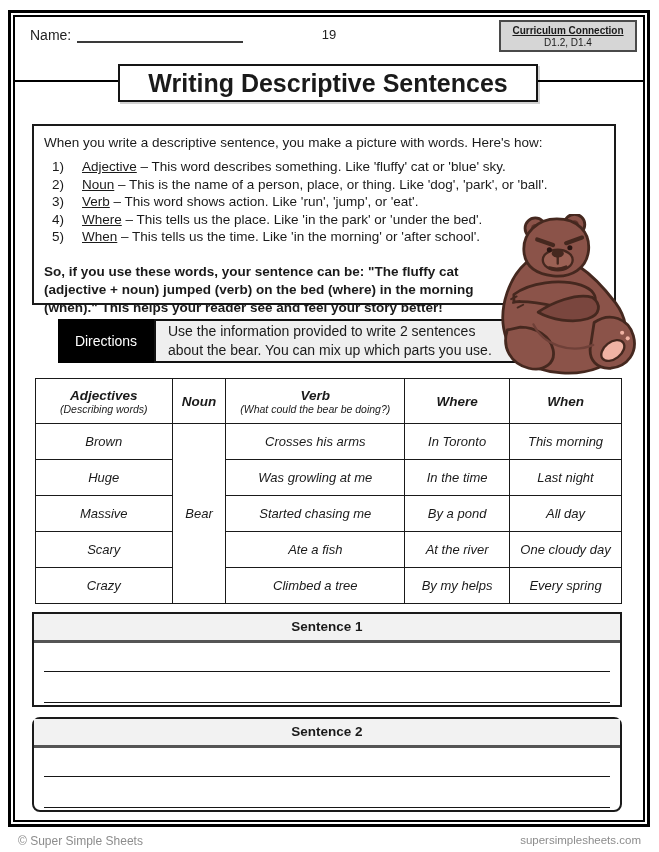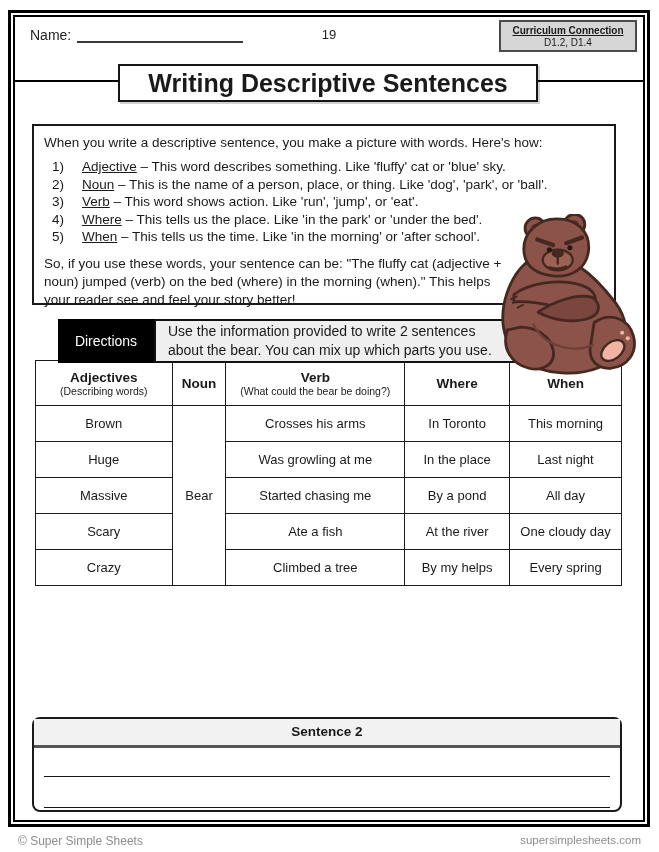--- a/index.html
+++ b/index.html
@@ -36,36 +36,36 @@
   .title-text{font-size:25px;font-weight:bold;line-height:34px;letter-spacing:0px;}
   
   .info-box{
     position:absolute;top:107px;left:17px;width:584px;height:181px;
     border:2px solid #1a1a1a;box-sizing:border-box;padding:8px 10px;z-index:1;
   }
   .info-intro{font-size:13.5px;line-height:17px;margin-bottom:7px;}
   .info-item{display:flex;font-size:13.5px;line-height:17.5px;}
   .info-item .num{flex:none;width:30px;padding-left:8px;}
   .term{text-decoration:underline;}
-  .info-closing{font-size:13.5px;line-height:18px;margin-top:9px;width:468px;}
+  .info-closing{font-size:13.5px;line-height:18px;margin-top:17px;width:468px;font-weight:bold;}
   
   .directions-row{position:absolute;top:302px;left:7px;display:flex;z-index:2;padding-left:36px;}
   .directions-label{
     width:96px;height:44px;background:#000;color:#fff;font-size:14px;
     display:flex;align-items:center;justify-content:center;flex:none;
   }
   .directions-box{
     width:368px;height:44px;background:#efefef;border:2px solid #111;box-sizing:border-box;
     font-size:14px;line-height:19px;padding:2px 12px;display:flex;align-items:center;
   }
   
   .bear{position:absolute;top:197px;left:483px;width:140px;height:161px;z-index:5;}
   
   .parts-table{
-    position:absolute;top:343px;left:20px;width:587px;border-collapse:collapse;z-index:1;
+    position:absolute;top:361px;left:20px;width:587px;border-collapse:collapse;z-index:1;font-style:italic;
   }
   .parts-table td,.parts-table th{
     border:1.8px solid #1a1a1a;text-align:center;vertical-align:middle;padding:0 3px;
   }
   .parts-table th{height:44px;font-size:13.5px;font-weight:bold;}
   .parts-table td{height:35px;font-size:13px;font-weight:normal;}
   .th-sub{display:block;font-size:10.5px;font-weight:normal;line-height:12px;}
   .noun-cell{font-size:16.5px;}
   
   .sentence-box{
@@ -185,21 +185,21 @@
       <tr>
         <td>Brown</td>
         <td class="noun-cell" rowspan="5">Bear</td>
         <td>Crosses his arms</td>
         <td>In Toronto</td>
         <td>This morning</td>
       </tr>
       <tr>
         <td>Huge</td>
         <td>Was growling at me</td>
-        <td>In the place</td>
+        <td>In the time</td>
         <td>Last night</td>
       </tr>
       <tr>
         <td>Massive</td>
         <td>Started chasing me</td>
         <td>By a pond</td>
         <td>All day</td>
       </tr>
       <tr>
         <td>Scary</td>
@@ -209,20 +209,27 @@
       </tr>
       <tr>
         <td>Crazy</td>
         <td>Climbed a tree</td>
         <td>By my helps</td>
         <td>Every spring</td>
       </tr>
     </tbody>
       </table>
 
+    <div class="sentence-box s1">
+      <div class="sentence-header">Sentence 1</div>
+      <div class="sentence-body">
+        <div class="write-line l1"></div>
+        <div class="write-line l2"></div>
+      </div>
+    </div>
 
     <div class="sentence-box s2">
       <div class="sentence-header">Sentence 2</div>
       <div class="sentence-body">
         <div class="write-line l1"></div>
         <div class="write-line l2"></div>
       </div>
     </div>
 
   </div>

